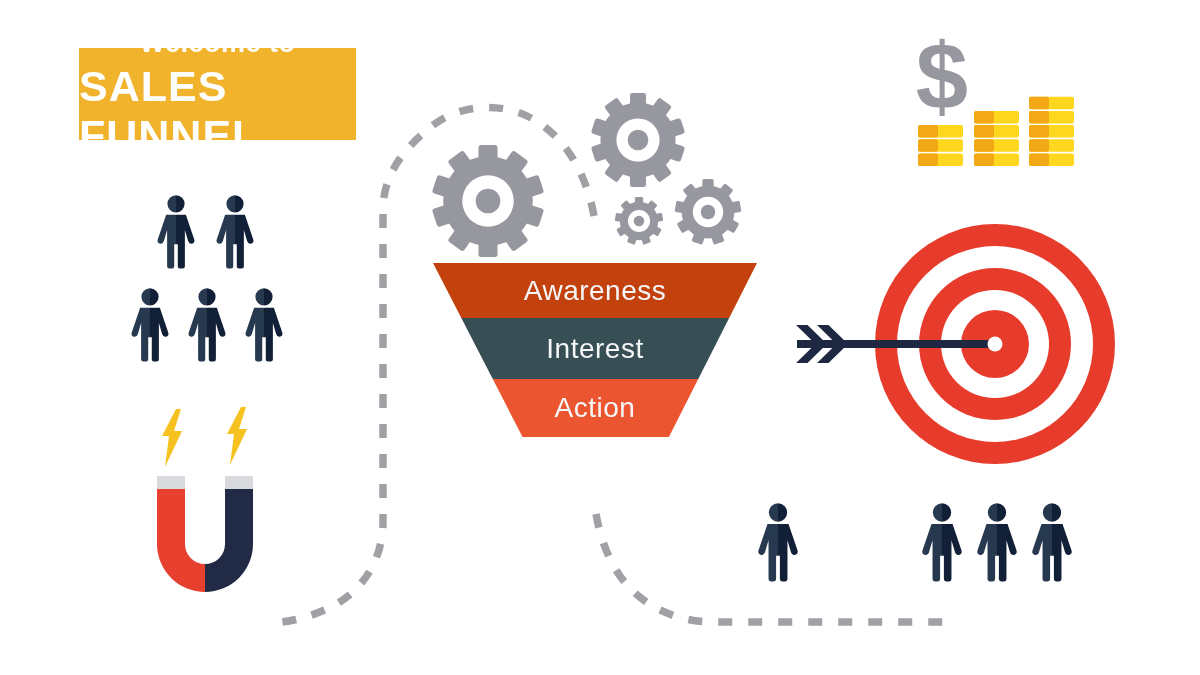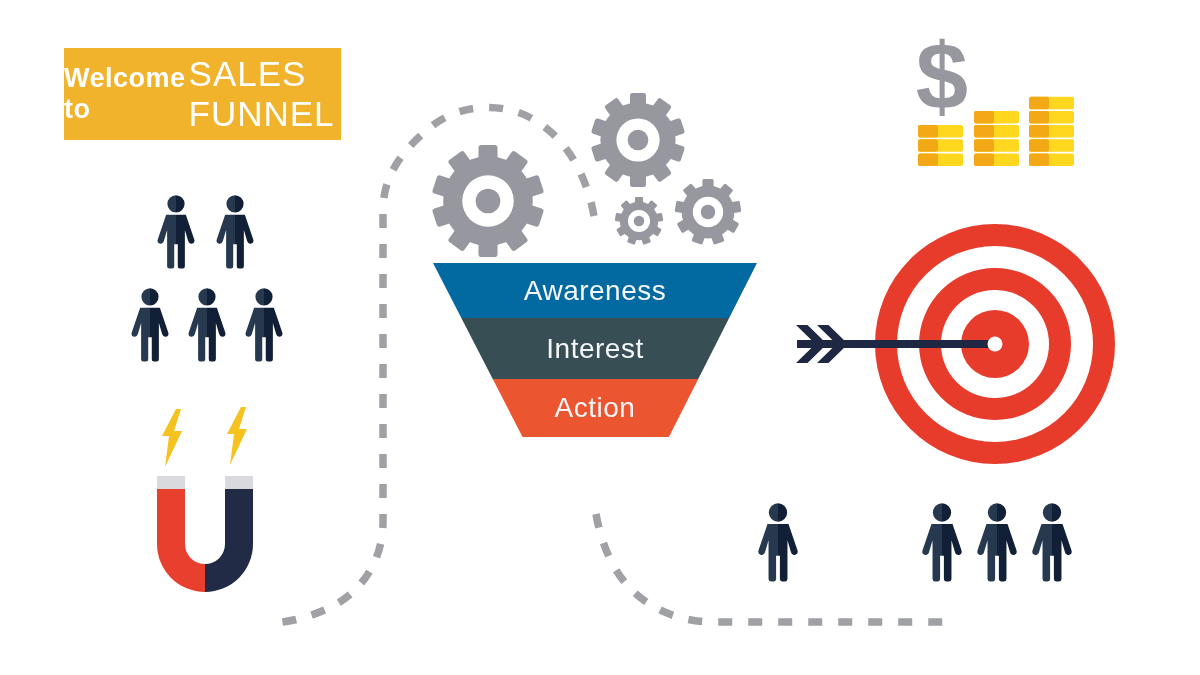--- a/index.html
+++ b/index.html
@@ -3,26 +3,26 @@
 <meta charset="utf-8">
 <style>
   html,body{margin:0;padding:0;background:#fff;}
   #stage{
     position:relative;width:1200px;height:675px;overflow:hidden;
     background:var(--background,#fff);
     font-family:"Liberation Sans",sans-serif;
   }
   #scene{position:absolute;left:0;top:0;width:1200px;height:675px;}
   .banner{
-    position:absolute;left:64px;top:48px;width:277px;height:92px;
+    position:absolute;left:79px;top:48px;width:277px;height:92px;
     background:var(--banner-yellow);
-    display:flex;flex-direction:row;align-items:center;justify-content:center;gap:3px;
+    display:flex;flex-direction:column;align-items:center;justify-content:center;gap:3px;
   }
   .banner .l1{font-size:27px;font-weight:bold;color:var(--banner-text);letter-spacing:.5px;}
-  .banner .l2{font-size:35px;font-weight:normal;color:var(--banner-text);letter-spacing:1px;}
+  .banner .l2{font-size:43px;font-weight:bold;color:var(--banner-text);letter-spacing:1px;}
   .funnel{
     position:absolute;left:433px;top:263px;width:324px;height:237px;
     clip-path:polygon(0 0,100% 0,62.96% 100%,37.65% 100%);
   }
   .funnel .stage{display:flex;align-items:center;justify-content:center;}
   .funnel .stage span{
     color:var(--label-white);font-size:28px;font-weight:300;letter-spacing:.5px;
     font-family:"Liberation Sans",sans-serif;
   }
   .dollar{
@@ -183,21 +183,21 @@
         <rect x="1029" y="96.7" width="20" height="12.5" rx="2" fill="var(--coin-dark)"></rect>
       </g>
     </svg>
 
   <div class="banner">
     <div class="l1">Welcome to</div>
     <div class="l2">SALES FUNNEL</div>
   </div>
 
   <div class="funnel" id="funnel">
-      <div class="stage" style="height: 55px; background: #0369a1;">
+      <div class="stage" style="height: 55px; background: #c2410c;">
         <span>Awareness</span>
       </div>
       <div class="stage" style="height: 61px; background: rgb(55, 78, 84);">
         <span>Interest</span>
       </div>
       <div class="stage" style="height: 58px; background: rgb(235, 86, 49);">
         <span>Action</span>
       </div>
     </div>
 

